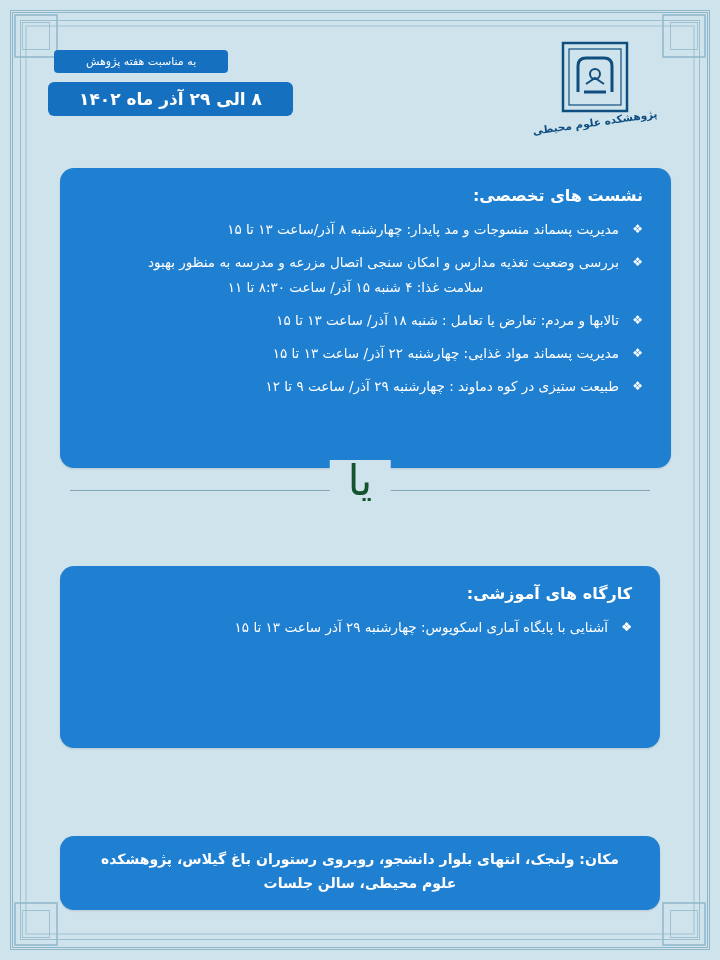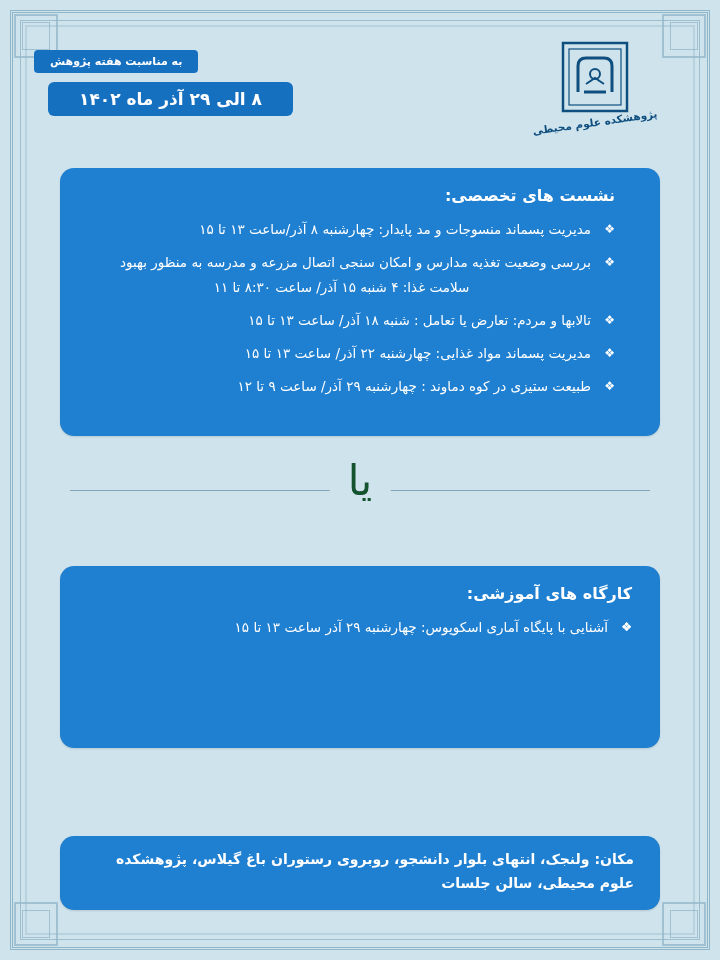--- a/index.html
+++ b/index.html
@@ -79,27 +79,27 @@
     position: absolute;
     left: 30px;
     right: 30px;
     top: 32px;
     height: 118px;
   }
 
   .badge-occasion {
     position: absolute;
     right: auto;
-    left: 4px;
+    left: 24px;
     top: 18px;
     background: #1670c0;
     color: #ffffff;
     font-size: 11px;
-    font-weight: bold;
-    padding: 5px 16px;
+    font-weight: normal;
+    padding: 5px 32px;
     border-radius: 4px;
     white-space: nowrap;
     letter-spacing: 0;
   }
 
   .badge-dates {
     position: absolute;
     left: 18px;
     top: 50px;
     background: #1670c0;
@@ -136,24 +136,24 @@
   .box {
     position: absolute;
     background: #1f7fd0;
     color: #ffffff;
     border-radius: 14px;
     box-sizing: border-box;
     box-shadow: 0 1px 2px rgba(0,0,0,.12);
   }
   .box-specialist {
     left: 60px;
-    right: 60px;
+    right: 49px;
     top: 168px;
-    height: 268px;
-    padding: 16px 43px 10px 26px;
+    height: 300px;
+    padding: 16px 26px 10px 26px;
   }
   .box-workshops {
     left: 60px;
     right: 60px;
     top: 566px;
     height: 182px;
     padding: 16px 26px 10px 26px;
   }
   .box-venue {
     left: 60px;
@@ -197,21 +197,20 @@
     display: block;
     text-align: center;
     margin-top: 4px;
   }
 
   .venue-text {
     font-size: 14px;
     font-weight: bold;
     line-height: 1.7;
     color: #ffffff;
-    text-align: right;
   }
 
   
   .divider {
     position: absolute;
     left: 70px;
     right: 70px;
     top: 468px;
     height: 40px;
   }

